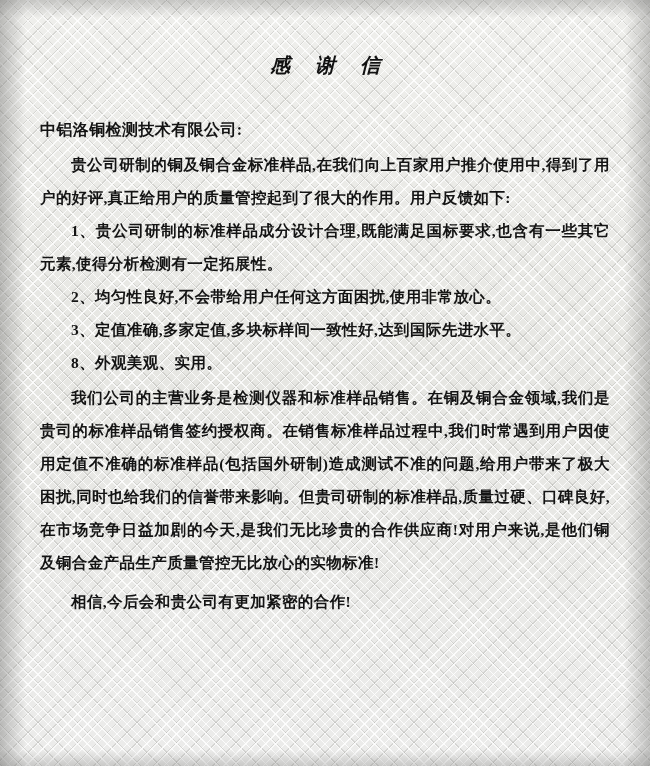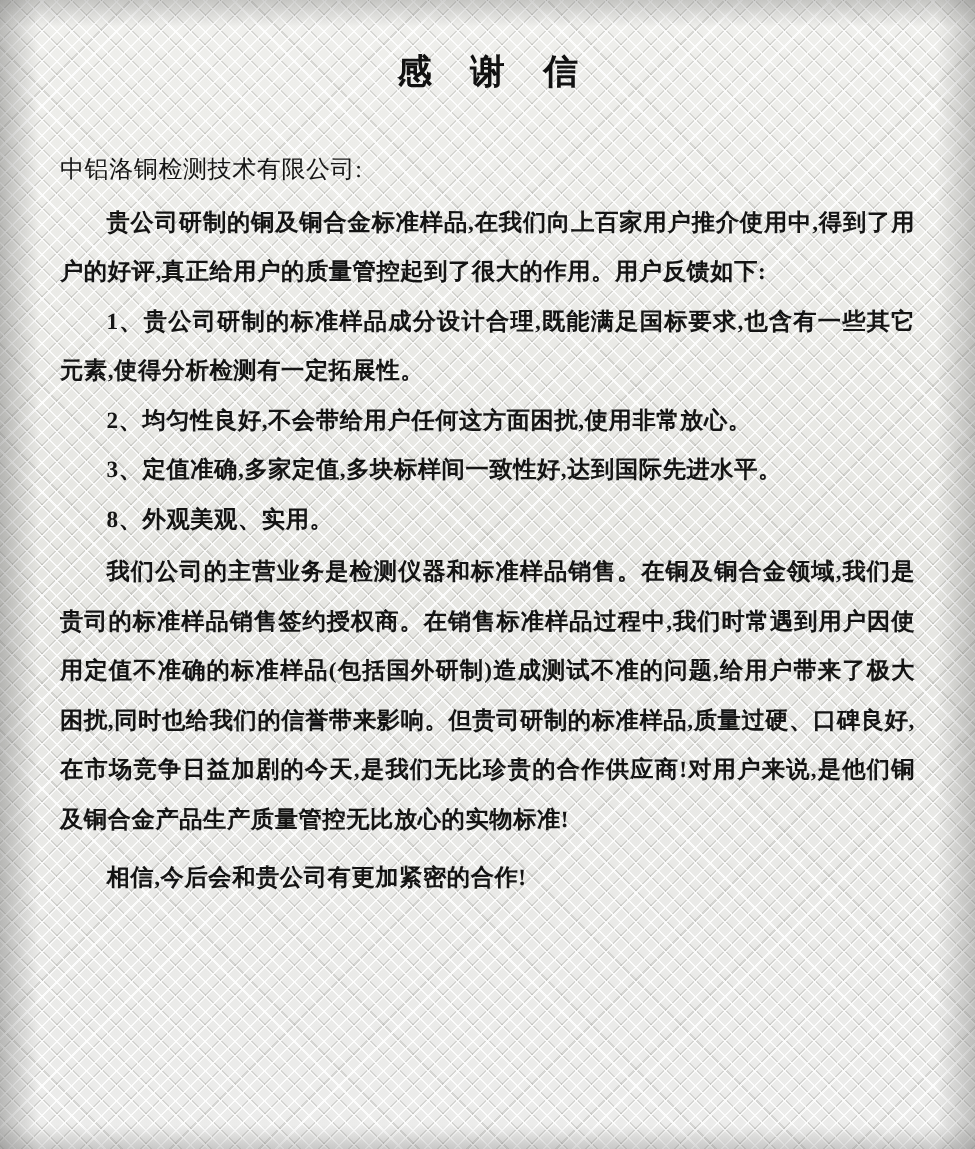--- a/index.html
+++ b/index.html
@@ -50,46 +50,47 @@
   }
   .edge-shadow-bottom {
     position: absolute;
     left: 0; right: 0; bottom: 0;
     height: 16px;
     background: linear-gradient(0deg, rgba(120,120,118,0.30), rgba(120,120,118,0));
     pointer-events: none;
   }
   .doc-title {
     text-align: center;
-    font-size: 23px;
+    font-size: 20px;
     font-weight: bold;
     letter-spacing: 10px;
     color: #111;
-    padding-top: 32px;
+    padding-top: 52px;
     padding-bottom: 8px;
     text-indent: 10px;
     position: relative;
     z-index: 2;
+    font-style: italic;
   }
   .body-text {
     position: relative;
     z-index: 2;
     color: #141414;
     font-size: 15.5px;
     line-height: 33px;
     letter-spacing: 0.4px;
   }
   p {
     margin: 0;
     padding: 0;
     font-weight: bold;
   }
   .salutation {
     margin-top: 26px;
-    font-weight: normal;
+    font-weight: bold;
     font-size: 16px;
   }
   .para {
     text-indent: 2em;
     margin-top: 2px;
     text-align: justify;
   }
   .para-item {
     text-indent: 2em;
     margin-top: 0;

